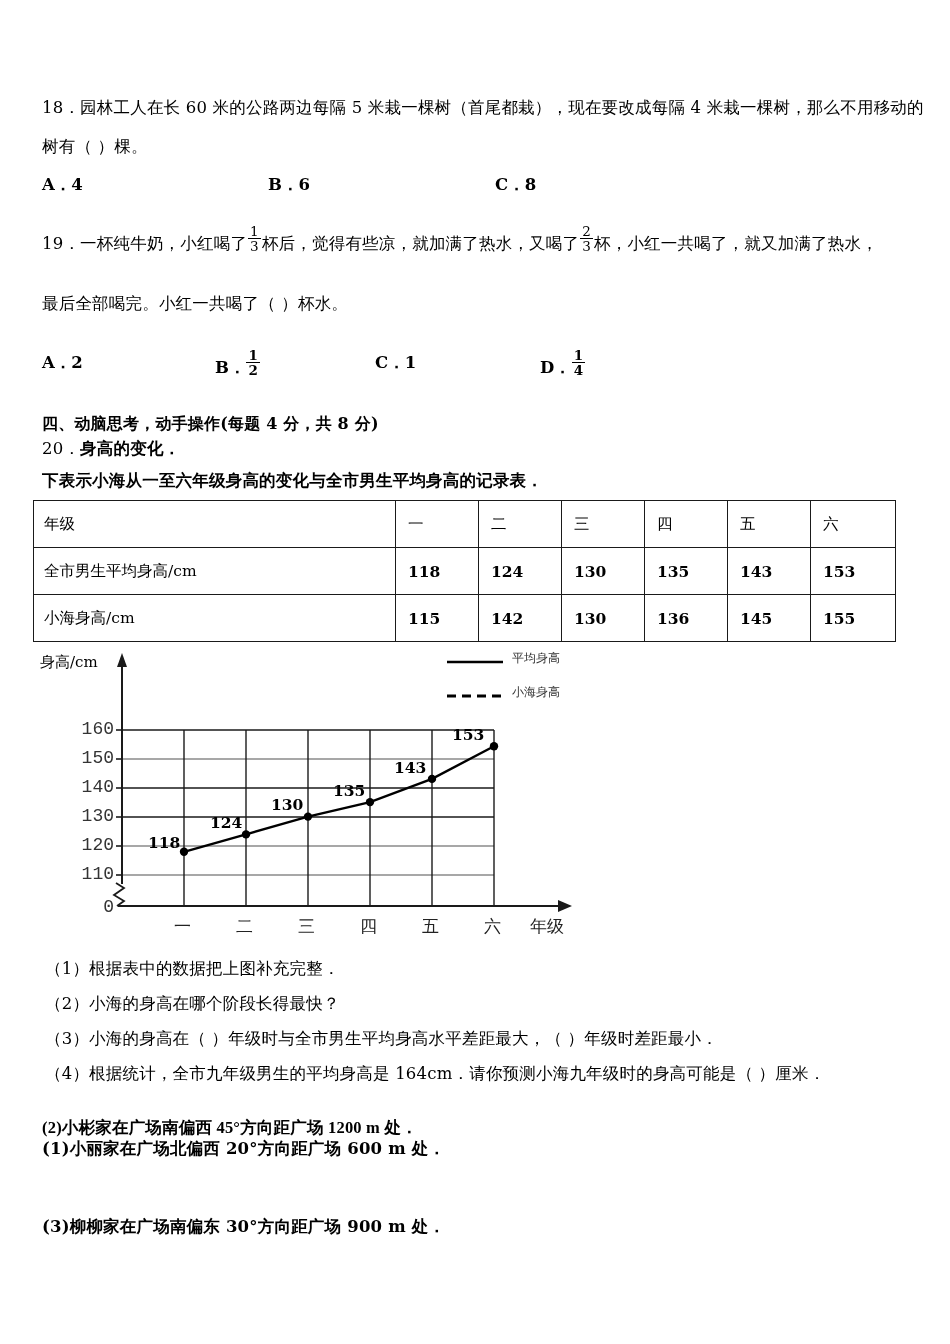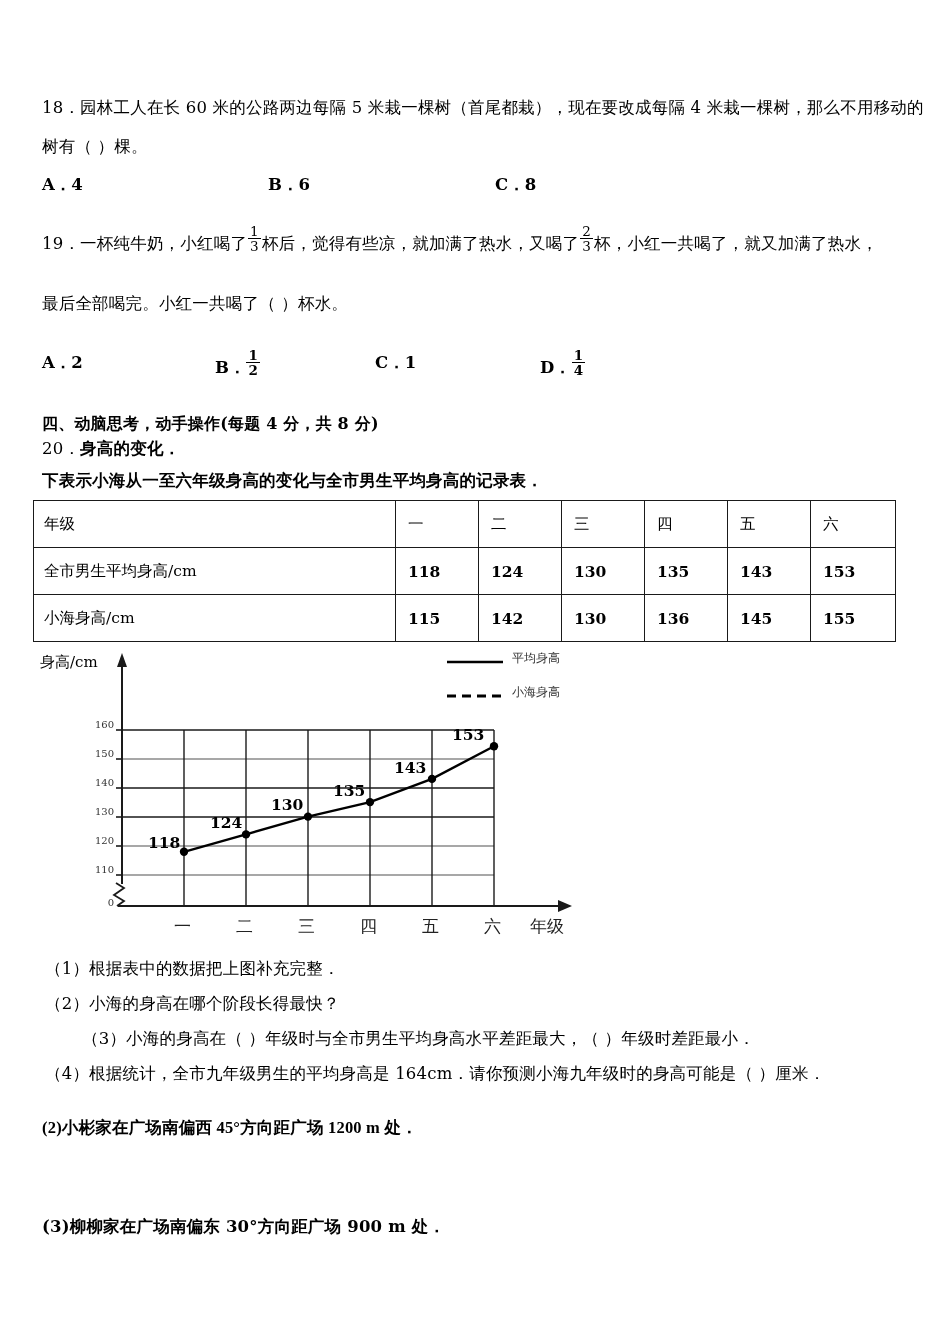--- a/index.html
+++ b/index.html
@@ -96,24 +96,25 @@
     position: absolute;
   }
   .chart-svg { display:block; }
   .axis-title {
     position: absolute;
     font-size: 15px;
     white-space: nowrap;
   }
   .tick-label {
     position: absolute;
-    font-size: 10px;
+    font-size: 18px;
     color: #333;
     white-space: nowrap;
     text-align: right;
+    font-family: Liberation Mono, monospace;
   }
   .xtick-label {
     position: absolute;
     font-size: 17px;
     color: #222;
     white-space: nowrap;
   }
   .dlabel {
     position: absolute;
     font-size: 15.5px;
@@ -285,19 +286,20 @@
     <div class="xtick-label" style="left:236px; top:270px;">二</div>
     <div class="xtick-label" style="left:298px; top:270px;">三</div>
     <div class="xtick-label" style="left:360px; top:270px;">四</div>
     <div class="xtick-label" style="left:422px; top:270px;">五</div>
     <div class="xtick-label" style="left:484px; top:270px;">六</div>
     <div class="xtick-label" style="left:530px; top:270px;">年级</div>
   </div>
 
   <div class="qline" style="left:45px; top:957px;">（1）根据表中的数据把上图补充完整．</div>
   <div class="qline" style="left:45px; top:992px;">（2）小海的身高在哪个阶段长得最快？</div>
-  <div class="qline" style="left:45px; top:1027px;margin-left:37px;">（3）小海的身高在（    ）年级时与全市男生平均身高水平差距最大，（    ）年级时差距最小．</div>
+  <div class="qline" style="left:45px; top:1027px;">（3）小海的身高在（    ）年级时与全市男生平均身高水平差距最大，（    ）年级时差距最小．</div>
   <div class="qline" style="left:45px; top:1062px;">（4）根据统计，全市九年级男生的平均身高是 164cm．请你预测小海九年级时的身高可能是（    ）厘米．</div>
 
+  <div class="qline bold" style="left:42px; top:1137px;">(1)小丽家在广场北偏西 20°方向距广场 600 m 处．</div>
   <div class="qline bold" style="left:42px; top:1116px;font-family:Liberation Serif, serif;">(2)小彬家在广场南偏西 45°方向距广场 1200 m 处．</div>
   <div class="qline bold" style="left:42px; top:1215px;">(3)柳柳家在广场南偏东 30°方向距广场 900 m 处．</div>
 
 </div>
 
 </body></html>

